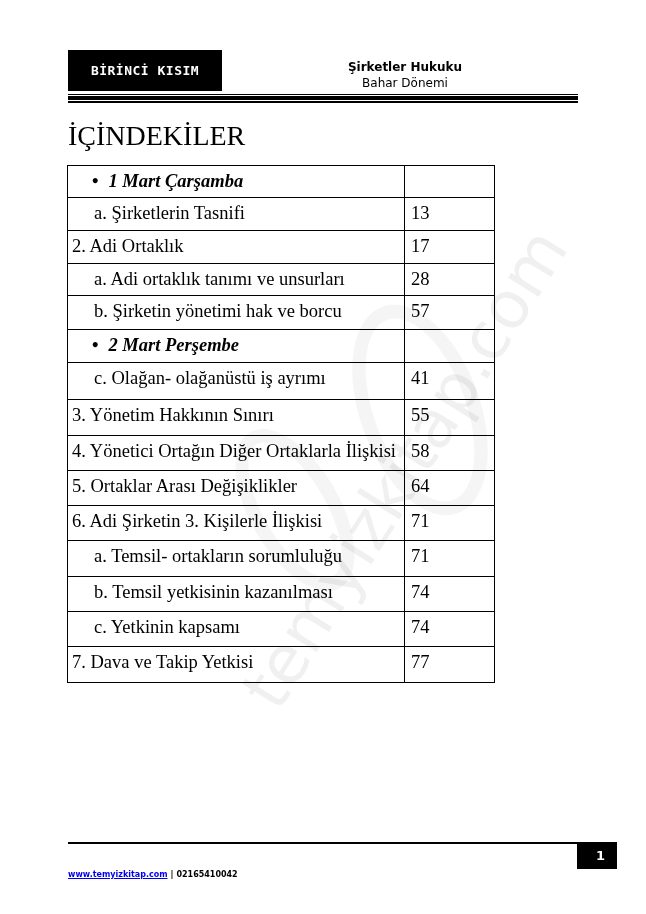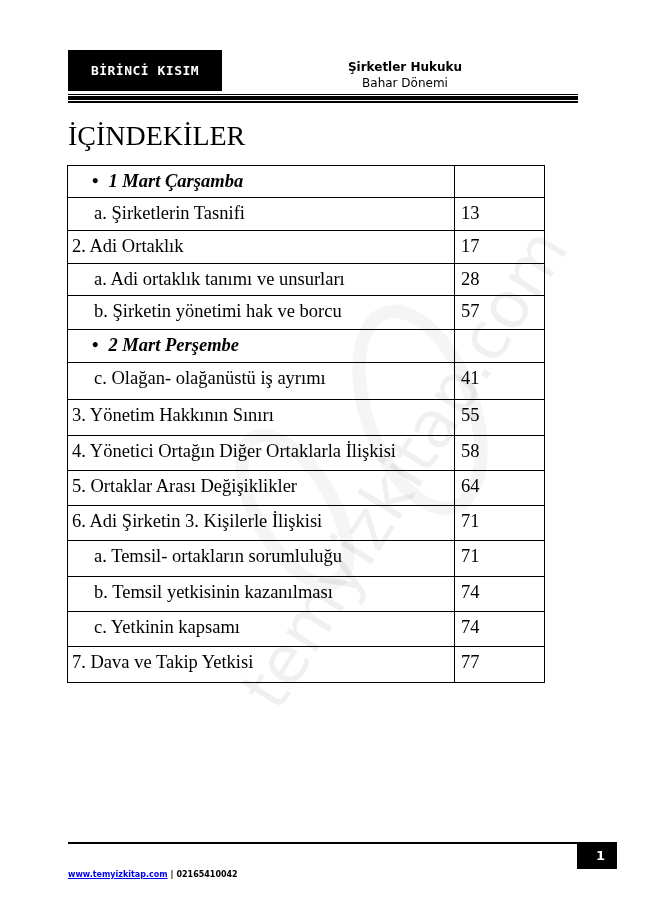--- a/index.html
+++ b/index.html
@@ -40,21 +40,21 @@
     .toc-title {
       position: absolute; left: 68px; top: 120px;
       font-family: "Liberation Serif", serif;
       font-weight: normal;
       font-size: 28px;
     }
 
     
     .toc-table {
       position: absolute; left: 67px; top: 165px;
-      width: 478px;
+      width: 428px;
       border-collapse: collapse;
       font-size: 18.5px;
     }
     .toc-table td {
       border: 1.3px solid #000;
       vertical-align: top;
       padding: 4px 4px 0 4px;
       line-height: 22px;
       white-space: nowrap;
     }

